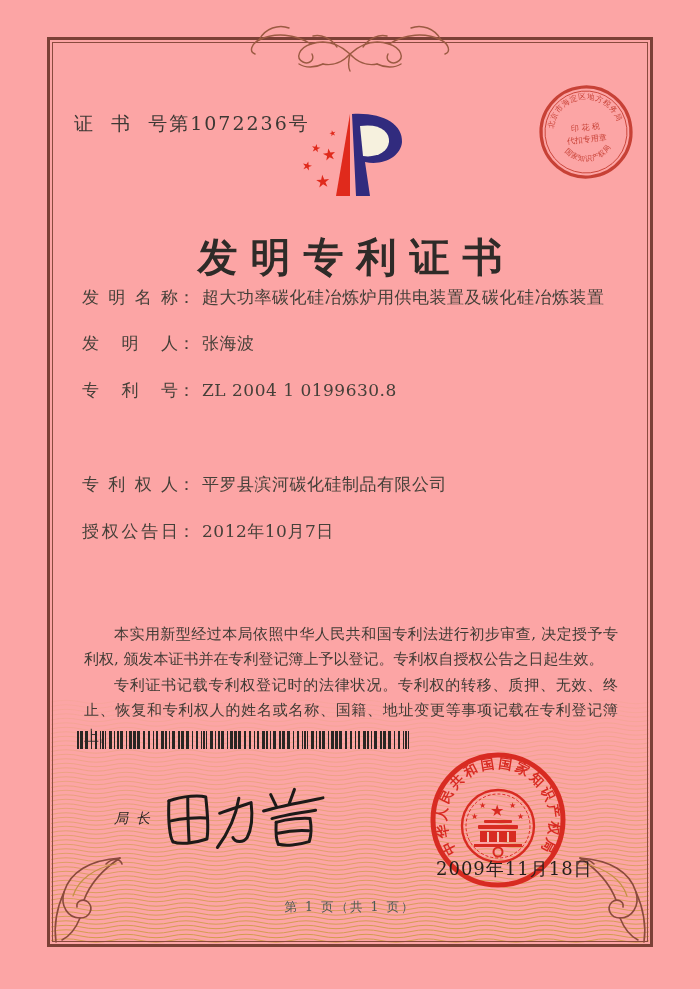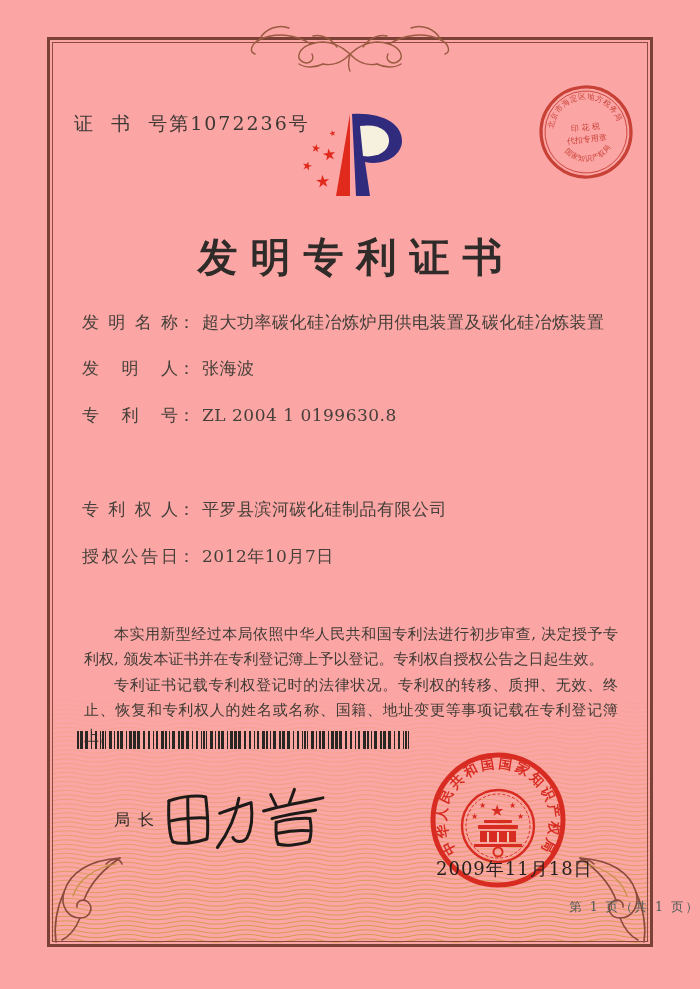--- a/index.html
+++ b/index.html
@@ -14,37 +14,37 @@
   #waves{position:absolute;left:51px;top:698px;z-index:1;}
   
   .orn{position:absolute;z-index:2;pointer-events:none;}
   
   .cert-no{position:absolute;left:74px;top:111px;font-size:19px;letter-spacing:2px;color:#3c3834;z-index:3;white-space:pre;}
   .logo{position:absolute;left:296px;top:106px;z-index:3;}
   .tax-stamp{position:absolute;left:538px;top:84px;z-index:3;transform:rotate(-6deg);opacity:.93;}
   .title{position:absolute;left:0;top:206px;width:100%;text-align:center;font-size:40px;font-weight:bold;
          letter-spacing:13px;text-indent:13px;color:#2e2b28;z-index:3;margin-top:24px;}
   
-  .frow{position:absolute;left:82px;width:540px;font-size:17px;color:#454039;z-index:3;white-space:nowrap;margin-top:25px;}
+  .frow{position:absolute;left:82px;width:540px;font-size:17px;color:#454039;z-index:3;white-space:nowrap;}
   .flabel{display:inline-block;width:96px;text-align:justify;text-align-last:justify;vertical-align:bottom;}
   .fcolon{display:inline-block;}
   .fvalue{margin-left:7px;letter-spacing:.5px;}
   
   .body-text{position:absolute;left:84px;top:580px;width:534px;z-index:3;
              font-size:15px;line-height:25.4px;text-align:justify;color:#403b35;margin-top:42px;}
   .body-text p{margin:0;text-indent:2em;}
   #barcode{position:absolute;left:77px;top:731px;z-index:3;}
   
-  .director{position:absolute;left:114px;top:810px;font-size:16px;letter-spacing:8px;color:#2c2824;z-index:3;}
+  .director{position:absolute;left:114px;top:810px;font-size:14px;letter-spacing:8px;color:#2c2824;z-index:3;font-style:italic;}
   .sig{position:absolute;left:160px;top:782px;z-index:3;}
   .sig-text{position:absolute;left:0;top:0;opacity:0;font-size:4px;}
   
   .seal{position:absolute;left:428px;top:750px;z-index:3;opacity:.96;}
   .issue-date{position:absolute;left:436px;top:857px;font-size:18px;color:#241f1c;letter-spacing:1px;z-index:4;}
-  .footer{position:absolute;left:0;top:899px;width:100%;text-align:right;font-size:12.5px;
+  .footer{position:absolute;left:0;top:899px;width:100%;text-align:center;font-size:12.5px;
           letter-spacing:2px;color:#4d5a55;z-index:3;}
   svg text{font-family:"DejaVu Serif","Liberation Serif",serif;}
 </style>
 </head>
 <body>
 
 <div class="page">
 
   <svg id="waves" width="598" height="246">
       <path d="M0 4.0 q 15 -3.4 30 0 t 30 0 t 30 0 t 30 0 t 30 0 t 30 0 t 30 0 t 30 0 t 30 0 t 30 0 t 30 0 t 30 0 t 30 0 t 30 0 t 30 0 t 30 0 t 30 0 t 30 0 t 30 0 t 30 0" fill="none" stroke="#cf9a44" stroke-width="1" opacity="0.08"></path>

